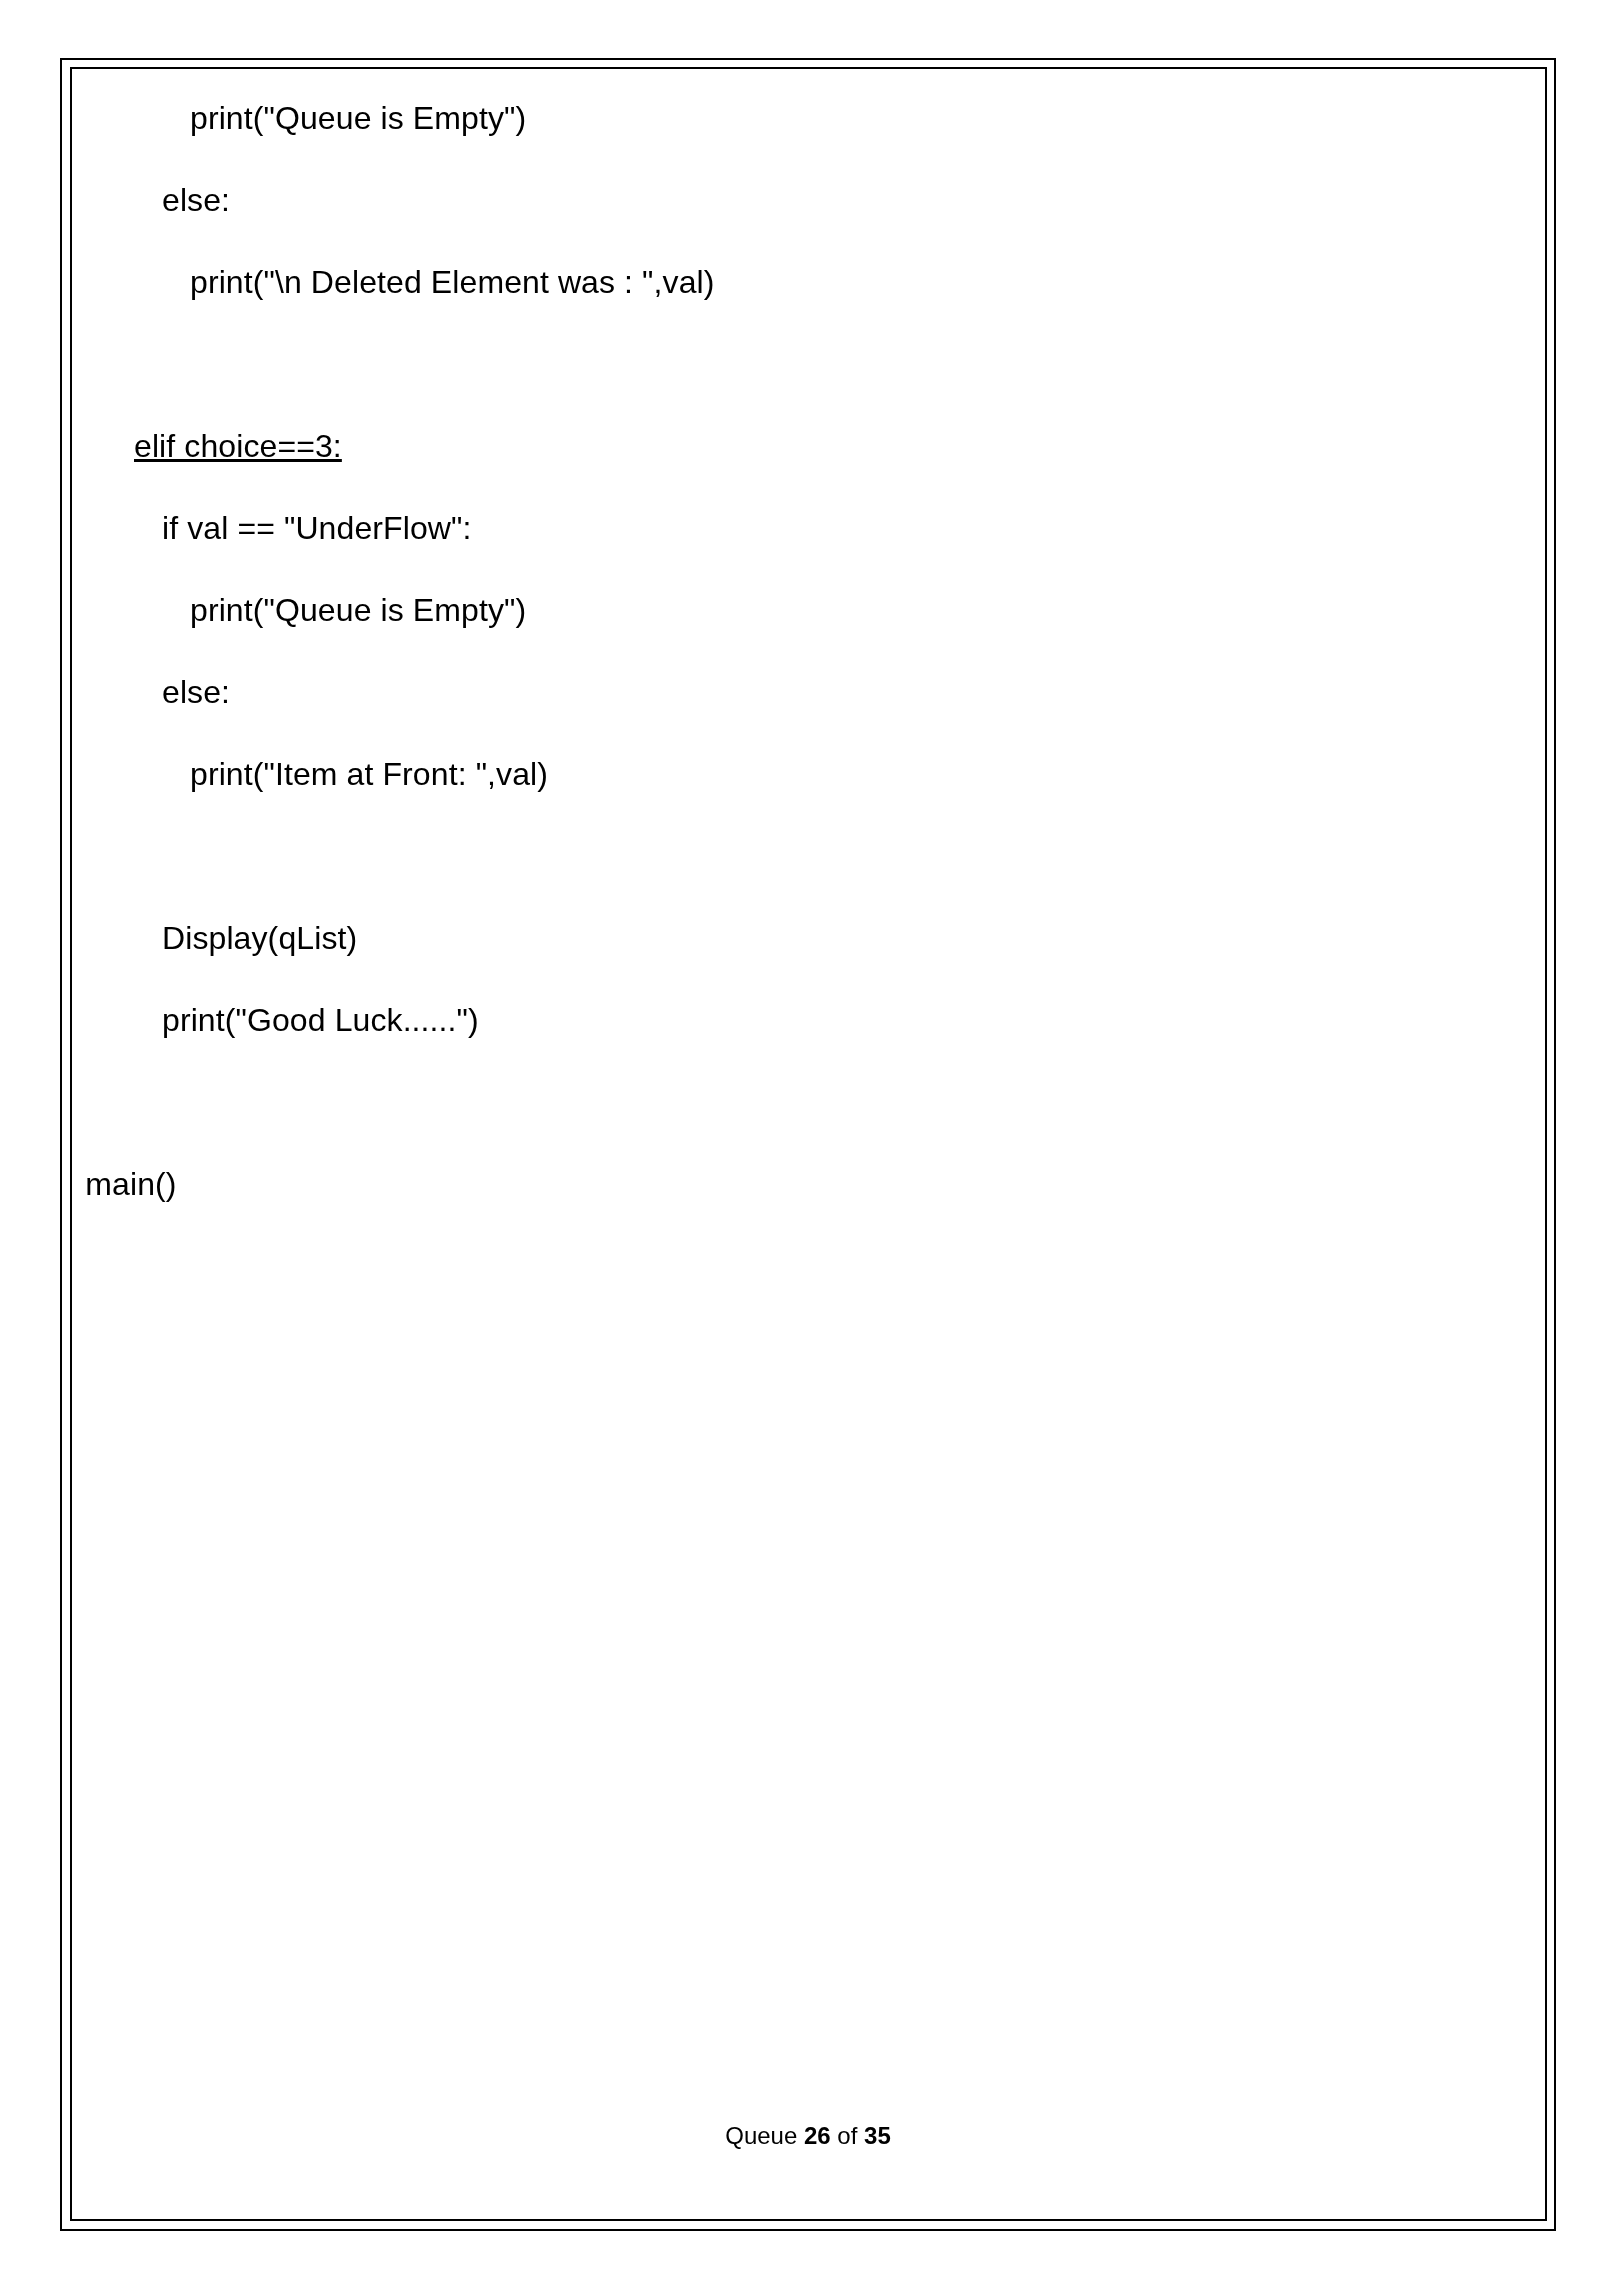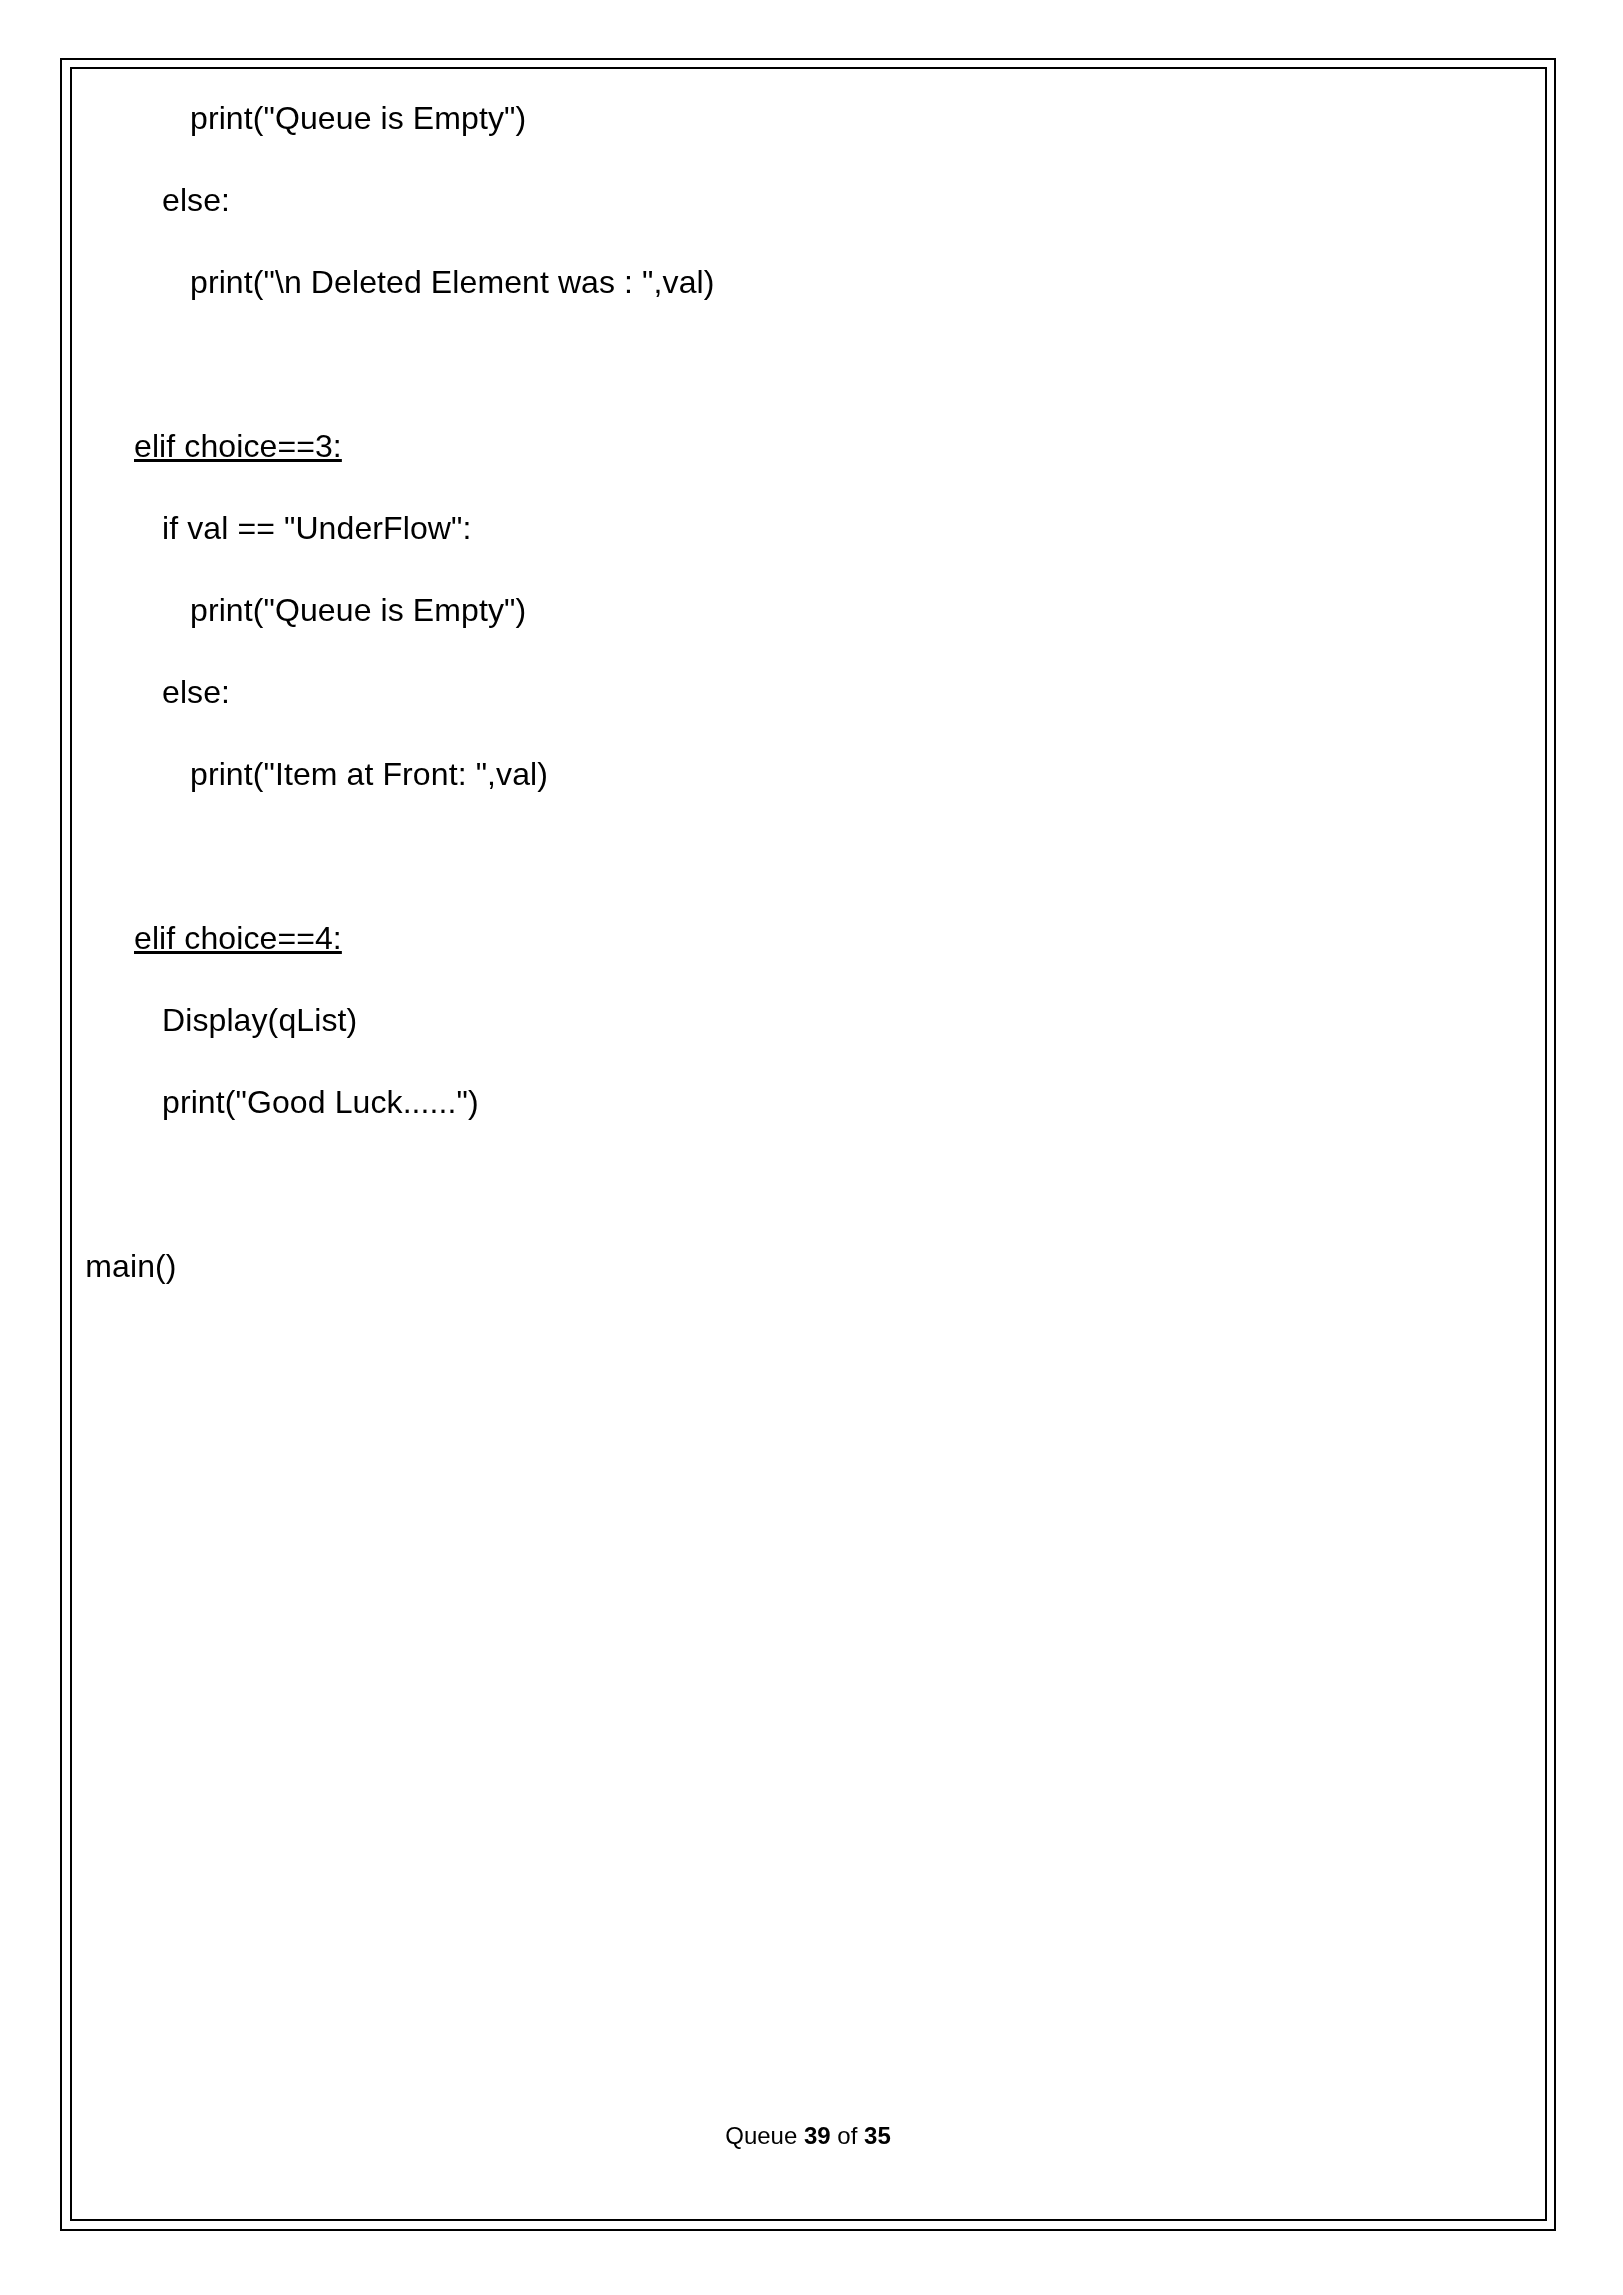--- a/index.html
+++ b/index.html
@@ -101,27 +101,26 @@
         <div class="code-line ind-3">print("Queue is Empty")</div>
         <div class="code-line ind-2">else:</div>
         <div class="code-line ind-3">print("\n Deleted Element was : ",val)</div>
         <div class="code-line ind-0 blank"></div>
         <div class="code-line ind-1">elif choice==3:</div>
         <div class="code-line ind-2">if val == "UnderFlow":</div>
         <div class="code-line ind-3">print("Queue is Empty")</div>
         <div class="code-line ind-2">else:</div>
         <div class="code-line ind-3">print("Item at Front: ",val)</div>
         <div class="code-line ind-0 blank"></div>
-        <div class="code-line ind-1">elif choice==4:</div>
         <div class="code-line ind-2">Display(qList)</div>
         <div class="code-line ind-2">print("Good Luck......")</div>
         <div class="code-line ind-0 blank"></div>
         <div class="code-line ind-0">main()</div>
       </div>
 
     <div class="footer">
-      <span>Queue </span><span class="num">39</span><span> of </span><span class="num">35</span>
+      <span>Queue </span><span class="num">26</span><span> of </span><span class="num">35</span>
     </div>
 
   </div>
 
 </div>
 
 
 </body></html>

